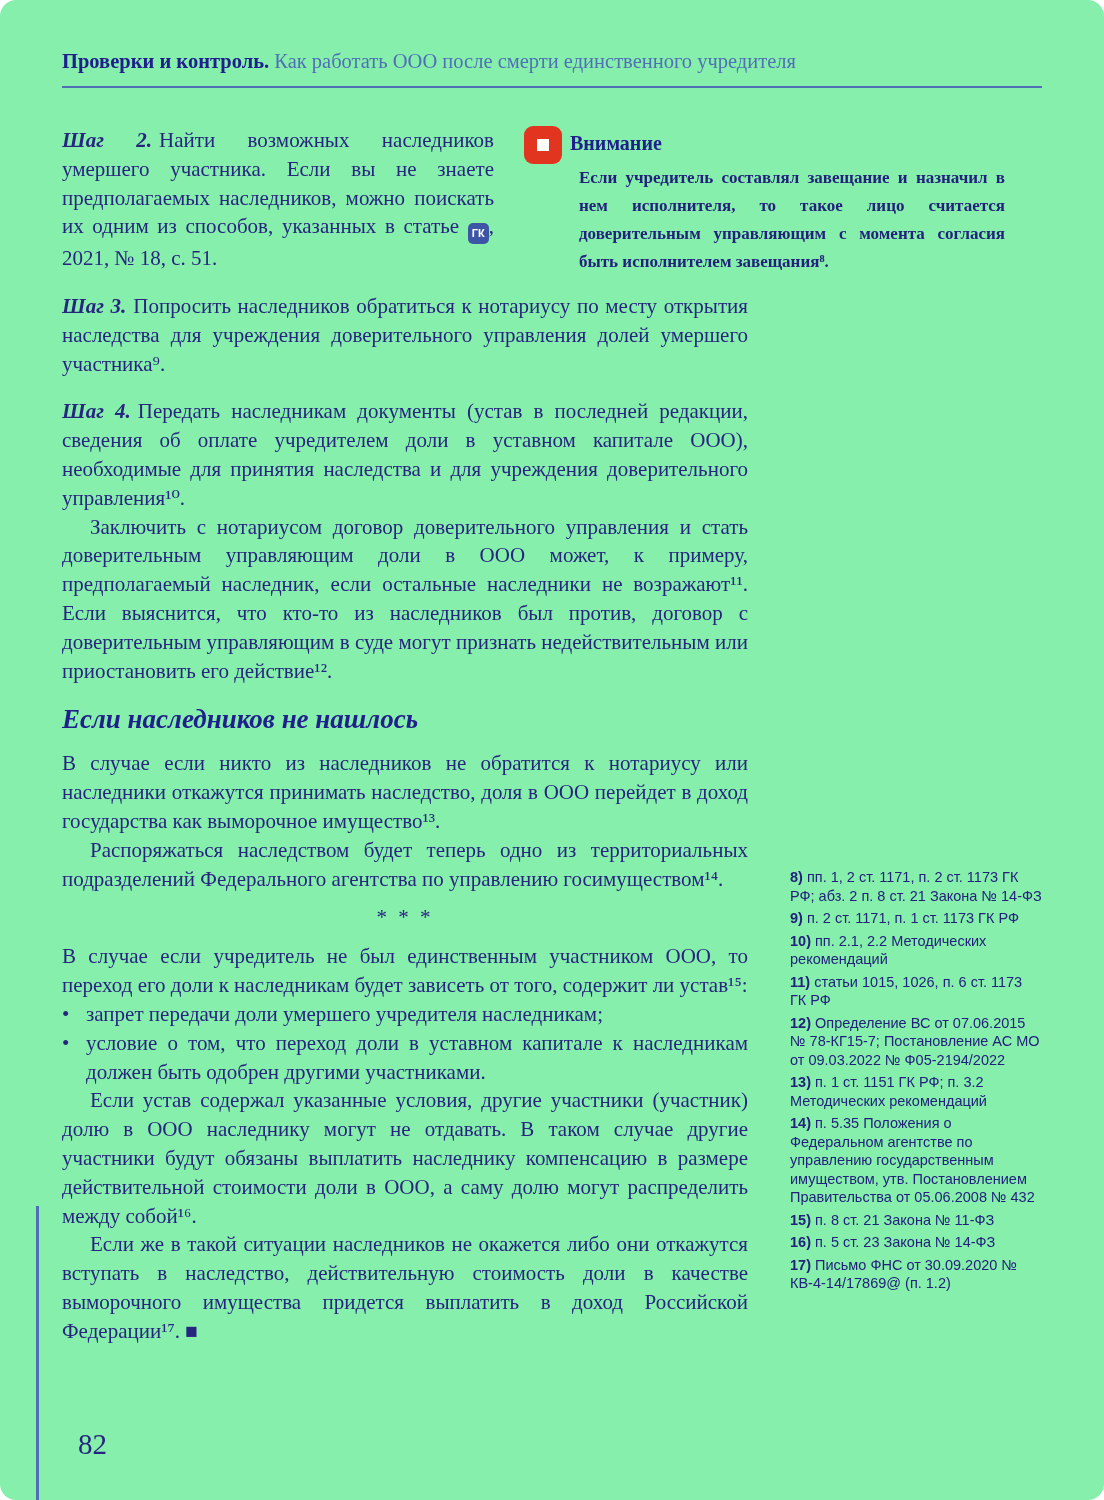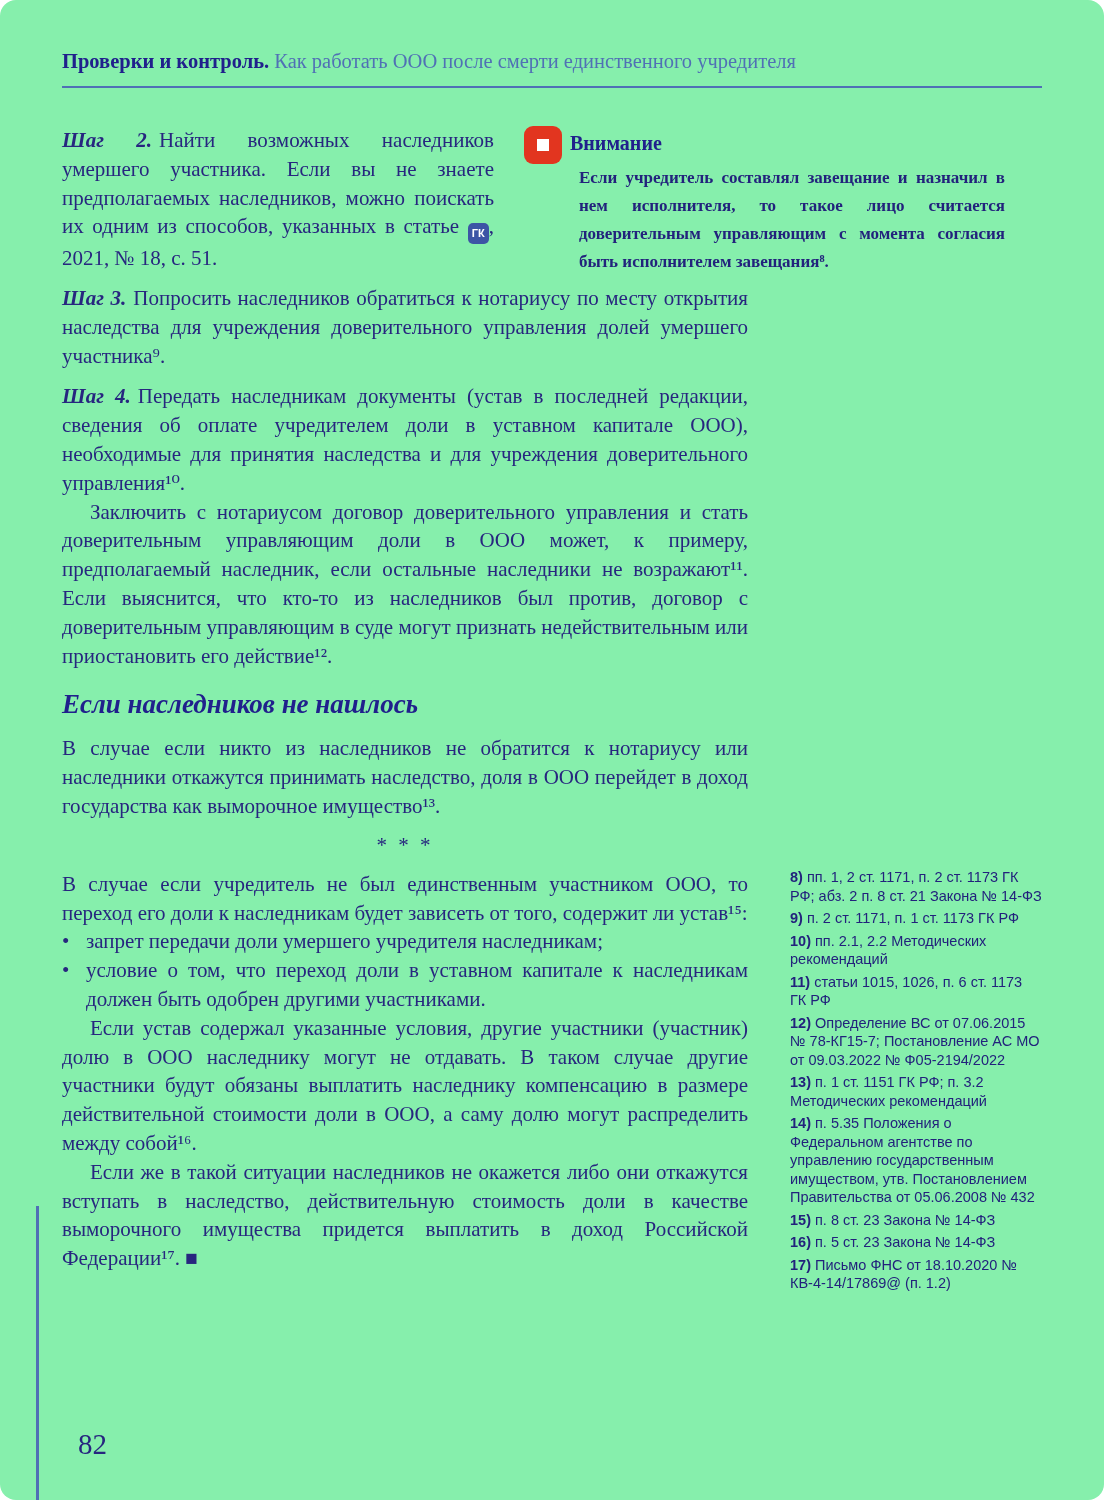--- a/index.html
+++ b/index.html
@@ -31,21 +31,21 @@
 
   
   .body-par {
     margin: 0;
     font-size: 21px;
     line-height: 28.8px;
     text-align: justify;
     color: #27267f;
   }
   .indent { text-indent: 28px; }
-  .mt-step { margin-top: 12px; }
+  .mt-step { margin-top: 19px; }
   .step-label { font-weight: bold; font-style: italic; margin-right: 7px; }
 
   
   .step2-block { position: absolute; left: 62px; top: 126px; width: 432px; }
 
   
   .gk-badge {
     display: inline-block;
     width: 21px; height: 21px;
     background: #3d55a5;
@@ -81,21 +81,21 @@
   }
   .att-body {
     margin: 9px;
     font-size: 17px; font-weight: bold;
     line-height: 28px;
     text-align: justify;
     color: #22227c;
   }
 
   
-  .main-col { position: absolute; left: 62px; top: 284px; width: 686px; }
+  .main-col { position: absolute; left: 62px; top: 292px; width: 686px; }
   .section-heading {
     margin: 18px 0 14px;
     font-size: 27px; line-height: 32px;
     font-weight: bold;
     color: #20208c;
     font-style: italic;
   }
   .separator {
     margin: 12px 0;
     text-align: center;
@@ -159,20 +159,21 @@
   <main class="main-col">
     <p class="body-par"><span class="step-label">Шаг 3.</span><span>Попросить наследников обратиться к нотариусу по месту открытия наследства для учреждения доверительного управления долей умершего участника⁹.</span></p>
 
     <p class="body-par mt-step"><span class="step-label">Шаг 4.</span><span>Передать наследникам документы (устав в последней редакции, сведения об оплате учредителем доли в уставном капитале ООО), необходимые для принятия наследства и для учреждения доверительного управления¹⁰.</span></p>
 
     <p class="body-par indent">Заключить с нотариусом договор доверительного управления и стать доверительным управляющим доли в ООО может, к примеру, предполагаемый наследник, если остальные наследники не возражают¹¹. Если выяснится, что кто-то из наследников был против, договор с доверительным управляющим в суде могут признать недействительным или приостановить его действие¹².</p>
 
     <h2 class="section-heading">Если наследников не нашлось</h2>
 
     <p class="body-par">В случае если никто из наследников не обратится к нотариусу или наследники откажутся принимать наследство, доля в ООО перейдет в доход государства как выморочное имущество¹³.</p>
+    <p class="body-par indent">Распоряжаться наследством будет теперь одно из территориальных подразделений Федерального агентства по управлению госимуществом¹⁴.</p>
 
     <div class="separator">* * *</div>
 
     <p class="body-par">В случае если учредитель не был единственным участником ООО, то переход его доли к наследникам будет зависеть от того, содержит ли устав¹⁵:</p>
 
     <div class="bullet">
         <span class="bullet-marker">•</span>
         <span class="bullet-text">запрет передачи доли умершего учредителя наследникам;</span>
       </div>
     <div class="bullet">
@@ -185,21 +186,21 @@
   </main>
 
   <aside class="footnotes">
     <p class="footnote"><span class="fn-num">8)</span> <span class="fn-text">пп. 1, 2 ст. 1171, п. 2 ст. 1173 ГК РФ; абз. 2 п. 8 ст. 21 Закона № 14-ФЗ</span></p>
     <p class="footnote"><span class="fn-num">9)</span> <span class="fn-text">п. 2 ст. 1171, п. 1 ст. 1173 ГК РФ</span></p>
     <p class="footnote"><span class="fn-num">10)</span> <span class="fn-text">пп. 2.1, 2.2 Методических рекомендаций</span></p>
     <p class="footnote"><span class="fn-num">11)</span> <span class="fn-text">статьи 1015, 1026, п. 6 ст. 1173 ГК РФ</span></p>
     <p class="footnote"><span class="fn-num">12)</span> <span class="fn-text">Определение ВС от 07.06.2015 № 78-КГ15-7; Постановление АС МО от 09.03.2022 № Ф05-2194/2022</span></p>
     <p class="footnote"><span class="fn-num">13)</span> <span class="fn-text">п. 1 ст. 1151 ГК РФ; п. 3.2 Методических рекомендаций</span></p>
     <p class="footnote"><span class="fn-num">14)</span> <span class="fn-text">п. 5.35 Положения о Федеральном агентстве по управлению государственным имуществом, утв. Постановлением Правительства от 05.06.2008 № 432</span></p>
-    <p class="footnote"><span class="fn-num">15)</span> <span class="fn-text">п. 8 ст. 23 Закона № 14-ФЗ</span></p>
+    <p class="footnote"><span class="fn-num">15)</span> <span class="fn-text">п. 8 ст. 21 Закона № 11-ФЗ</span></p>
     <p class="footnote"><span class="fn-num">16)</span> <span class="fn-text">п. 5 ст. 23 Закона № 14-ФЗ</span></p>
-    <p class="footnote"><span class="fn-num">17)</span> <span class="fn-text">Письмо ФНС от 18.10.2020 № КВ-4-14/17869@ (п. 1.2)</span></p>
+    <p class="footnote"><span class="fn-num">17)</span> <span class="fn-text">Письмо ФНС от 30.09.2020 № КВ-4-14/17869@ (п. 1.2)</span></p>
   </aside>
 
   <div class="left-rule"></div>
   <div class="page-number">82</div>
 
 </div>
 
 </body></html>

